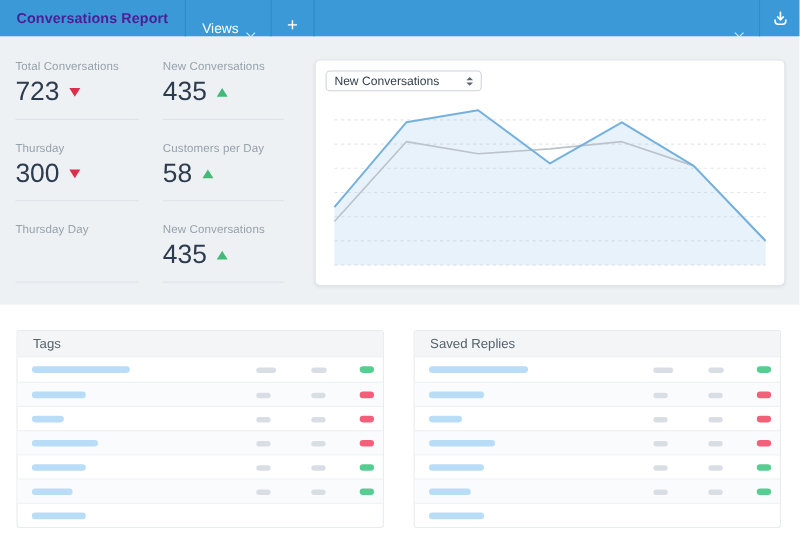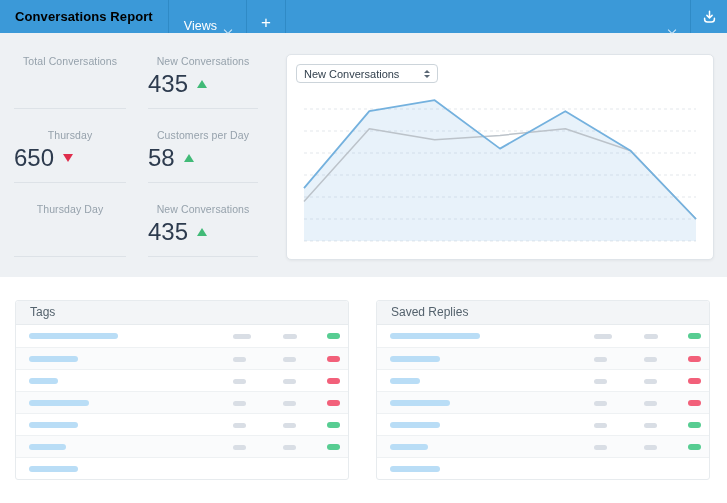--- a/index.html
+++ b/index.html
@@ -4,32 +4,32 @@
 <style>
   * { margin:0; padding:0; box-sizing:border-box; }
   body { background:#fff; font-family:"Liberation Sans", sans-serif; }
   .screen { position:relative; width:727px; height:503px; overflow:hidden; background:#fff; }
 
   
   .gray-band { position:absolute; left:0; top:33px; width:727px; height:244px; background:#eef1f4; }
 
   
   .topbar { position:absolute; left:0; top:0; width:727px; height:33px; background:#3b99d8; display:flex; align-items:stretch; z-index:5; }
-  .tb-title { display:flex; align-items:center; padding:0 15px; color:#000000; font-size:13px; font-weight:bold; letter-spacing:.1px; }
+  .tb-title { display:flex; align-items:center; padding:0 15px; color:#4c1d95; font-size:13px; font-weight:bold; letter-spacing:.1px; }
   .tb-sep { width:1px; background:#2f8ac6; }
   .tb-btn { display:flex; align-items:flex-end; gap:8px; padding:0 15px; color:#fff; font-size:12.5px; cursor:pointer; }
   .tb-plus { font-size:17px; font-weight:400; padding:0 14px; }
   .tb-spacer { flex:1; }
   .chev { width:6px; height:6px; border-right:1.4px solid #d7ebfa; border-bottom:1.4px solid #d7ebfa; transform:rotate(45deg); margin-top:-3px; }
   .tb-download { display:flex; align-items:center; justify-content:center; width:36px; cursor:pointer; }
 
   
   .stats { position:absolute; left:14px; top:35px; display:grid; grid-template-columns:112px 110px; column-gap:22px; }
   .stat { height:74px; padding-top:20px; border-bottom:1px solid #dde2e7; }
-  .stat-label { font-size:10.5px; color:#96a2ac; letter-spacing:.1px; white-space:nowrap;text-align:center; }
+  .stat-label { font-size:10.5px; color:#96a2ac; letter-spacing:.1px; white-space:nowrap; }
   .stat-value-row { display:flex; align-items:center; gap:9px; margin-top:3px; }
   .stat-value { font-size:24px; color:#2d3b4e; line-height:28px; white-space:nowrap; }
   .arrow { width:0; height:0; border-left:5.5px solid transparent; border-right:5.5px solid transparent; }
   .arrow.down { border-top:8px solid #df2d4c; }
   .arrow.up { border-bottom:8px solid #41ba77; }
 
   
   .chart-card { position:absolute; left:286px; top:54px; width:428px; height:206px; background:#fff; border:1px solid #dfe4e9; border-radius:5px; box-shadow:0 1px 3px rgba(0,0,0,.05); }
   .metric-select { position:absolute; left:9px; top:9px; width:142px; height:19px; background:#fff; border:1px solid #ccd4da; border-radius:4px; display:flex; align-items:center; padding:0 7px; font-size:11px; color:#33414e; cursor:pointer; z-index:2; }
   .metric-select .sel-label { flex:1; white-space:nowrap; overflow:hidden; }
@@ -79,32 +79,36 @@
       <svg width="15" height="14" viewBox="0 0 15 14">
         <path d="M7.5 1.2v6.6M4.9 5.4L7.5 8l2.6-2.6" stroke="#fff" stroke-width="1.5" fill="none" stroke-linecap="round" stroke-linejoin="round"></path>
         <path d="M2.6 8.2v1c0 1.9 1.3 2.8 2.9 2.8h4c1.6 0 2.9-.9 2.9-2.8v-1" stroke="#fff" stroke-width="1.5" fill="none" stroke-linecap="round"></path>
       </svg>
     </div>
   </div>
 
   <div class="stats">
     <div class="stat">
       <div class="stat-label">Total Conversations</div>
+      <div class="stat-value-row">
+          <span class="stat-value">723</span>
+          <span class="arrow down"></span>
+        </div>
     </div>
     <div class="stat">
       <div class="stat-label">New Conversations</div>
       <div class="stat-value-row">
           <span class="stat-value">435</span>
           <span class="arrow up"></span>
         </div>
     </div>
     <div class="stat">
       <div class="stat-label">Thursday</div>
       <div class="stat-value-row">
-          <span class="stat-value">650</span>
+          <span class="stat-value">300</span>
           <span class="arrow down"></span>
         </div>
     </div>
     <div class="stat">
       <div class="stat-label">Customers per Day</div>
       <div class="stat-value-row">
           <span class="stat-value">58</span>
           <span class="arrow up"></span>
         </div>
     </div>

